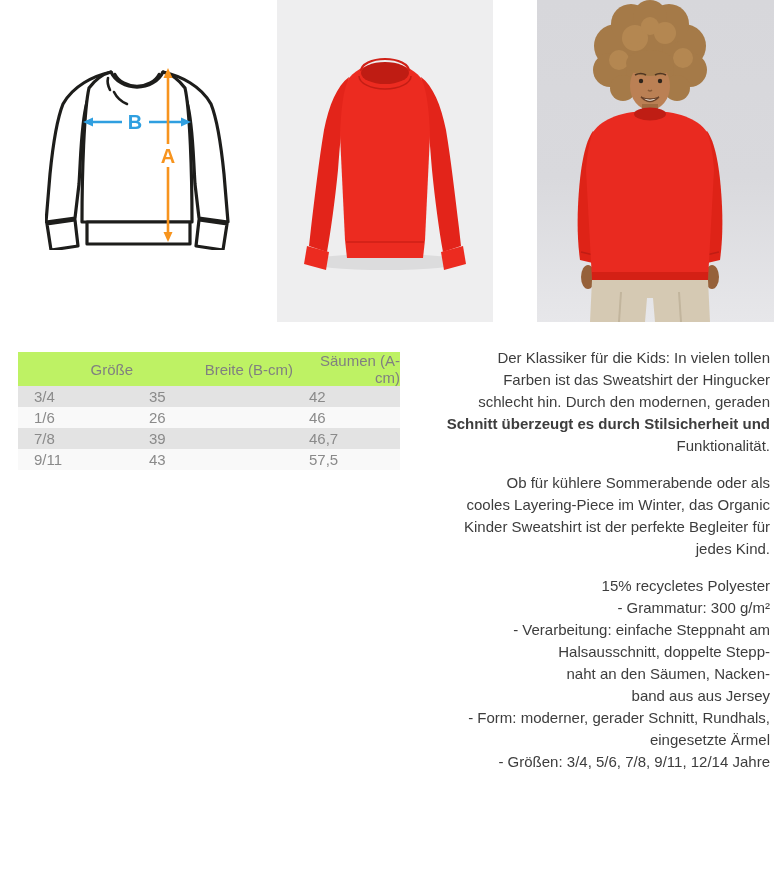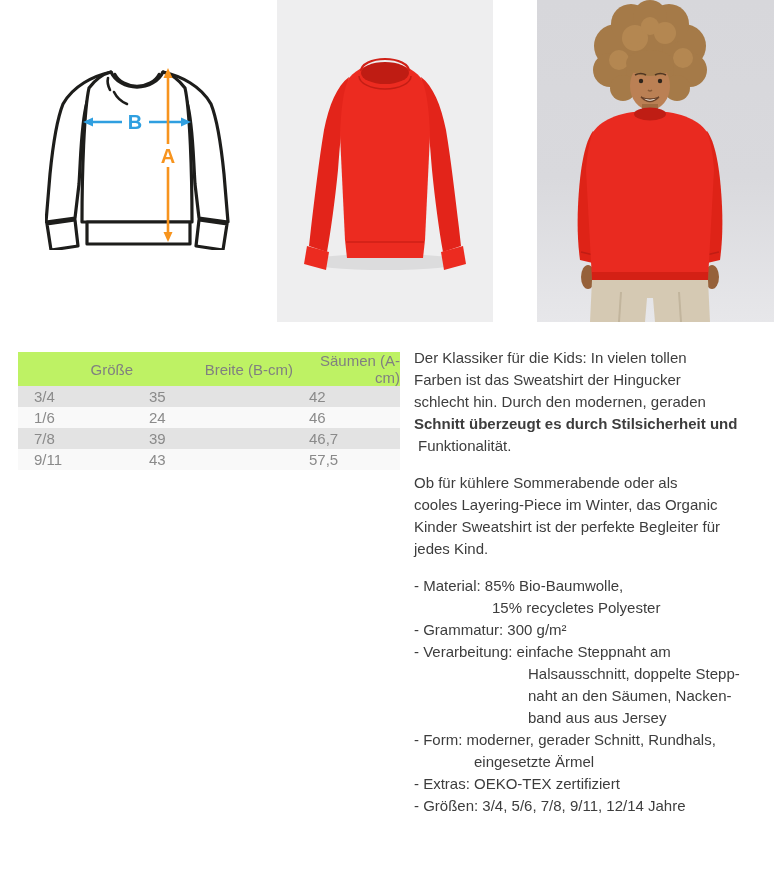--- a/index.html
+++ b/index.html
@@ -28,21 +28,21 @@
   .size-table th:nth-child(2),.size-table td:nth-child(2){width:144px;}
   .size-table tbody tr:nth-child(odd) td{background:#e3e3e3;}
   .size-table tbody tr:nth-child(even) td{background:#f9f9f9;}
   
   .description{
     position:absolute;left:414px;top:347px;width:356px;
     font-size:15px;line-height:22px;color:#3d3d3d;
   }
   .desc-block{margin:0 0 15px 0;}
   .desc-block:last-child{margin-bottom:0;}
-  .desc-line{white-space:nowrap;}
+  .desc-line{white-space:nowrap;text-align:right;}
 </style>
 </head>
 <body>
 
 <div class="stage">
 
   <div class="panel-diagram">
     <svg viewBox="0 0 200 186">
       <g fill="#ffffff" stroke="#1d1d1b" stroke-width="3.2" stroke-linejoin="round" stroke-linecap="round">
 
@@ -166,21 +166,21 @@
         </tr>
     </thead>
     <tbody>
         <tr>
           <td>3/4</td>
           <td>35</td>
           <td>42</td>
         </tr>
         <tr>
           <td>1/6</td>
-          <td>24</td>
+          <td>26</td>
           <td>46</td>
         </tr>
         <tr>
           <td>7/8</td>
           <td>39</td>
           <td>46,7</td>
         </tr>
         <tr>
           <td>9/11</td>
           <td>43</td>
@@ -197,27 +197,25 @@
         <div class="desc-line" style="padding-left: 0px; font-weight: bold;">Schnitt überzeugt es durch Stilsicherheit und</div>
         <div class="desc-line" style="padding-left: 4px;">Funktionalität.</div>
       </div>
       <div class="desc-block">
         <div class="desc-line" style="padding-left: 0px;">Ob für kühlere Sommerabende oder als</div>
         <div class="desc-line" style="padding-left: 0px;">cooles Layering-Piece im Winter, das Organic</div>
         <div class="desc-line" style="padding-left: 0px;">Kinder Sweatshirt ist der perfekte Begleiter für</div>
         <div class="desc-line" style="padding-left: 0px;">jedes Kind.</div>
       </div>
       <div class="desc-block">
-        <div class="desc-line" style="padding-left: 0px;">- Material: 85% Bio-Baumwolle,</div>
         <div class="desc-line" style="padding-left: 78px;">15% recycletes Polyester</div>
         <div class="desc-line" style="padding-left: 0px;">- Grammatur: 300 g/m²</div>
         <div class="desc-line" style="padding-left: 0px;">- Verarbeitung: einfache Steppnaht am</div>
         <div class="desc-line" style="padding-left: 114px;">Halsausschnitt, doppelte Stepp-</div>
         <div class="desc-line" style="padding-left: 114px;">naht an den Säumen, Nacken-</div>
         <div class="desc-line" style="padding-left: 114px;">band aus aus Jersey</div>
         <div class="desc-line" style="padding-left: 0px;">- Form: moderner, gerader Schnitt, Rundhals,</div>
         <div class="desc-line" style="padding-left: 60px;">eingesetzte Ärmel</div>
-        <div class="desc-line" style="padding-left: 0px;">- Extras: OEKO-TEX zertifiziert</div>
         <div class="desc-line" style="padding-left: 0px;">- Größen: 3/4, 5/6, 7/8, 9/11, 12/14 Jahre</div>
       </div>
     </div>
 
 </div>
 
 </body></html>

